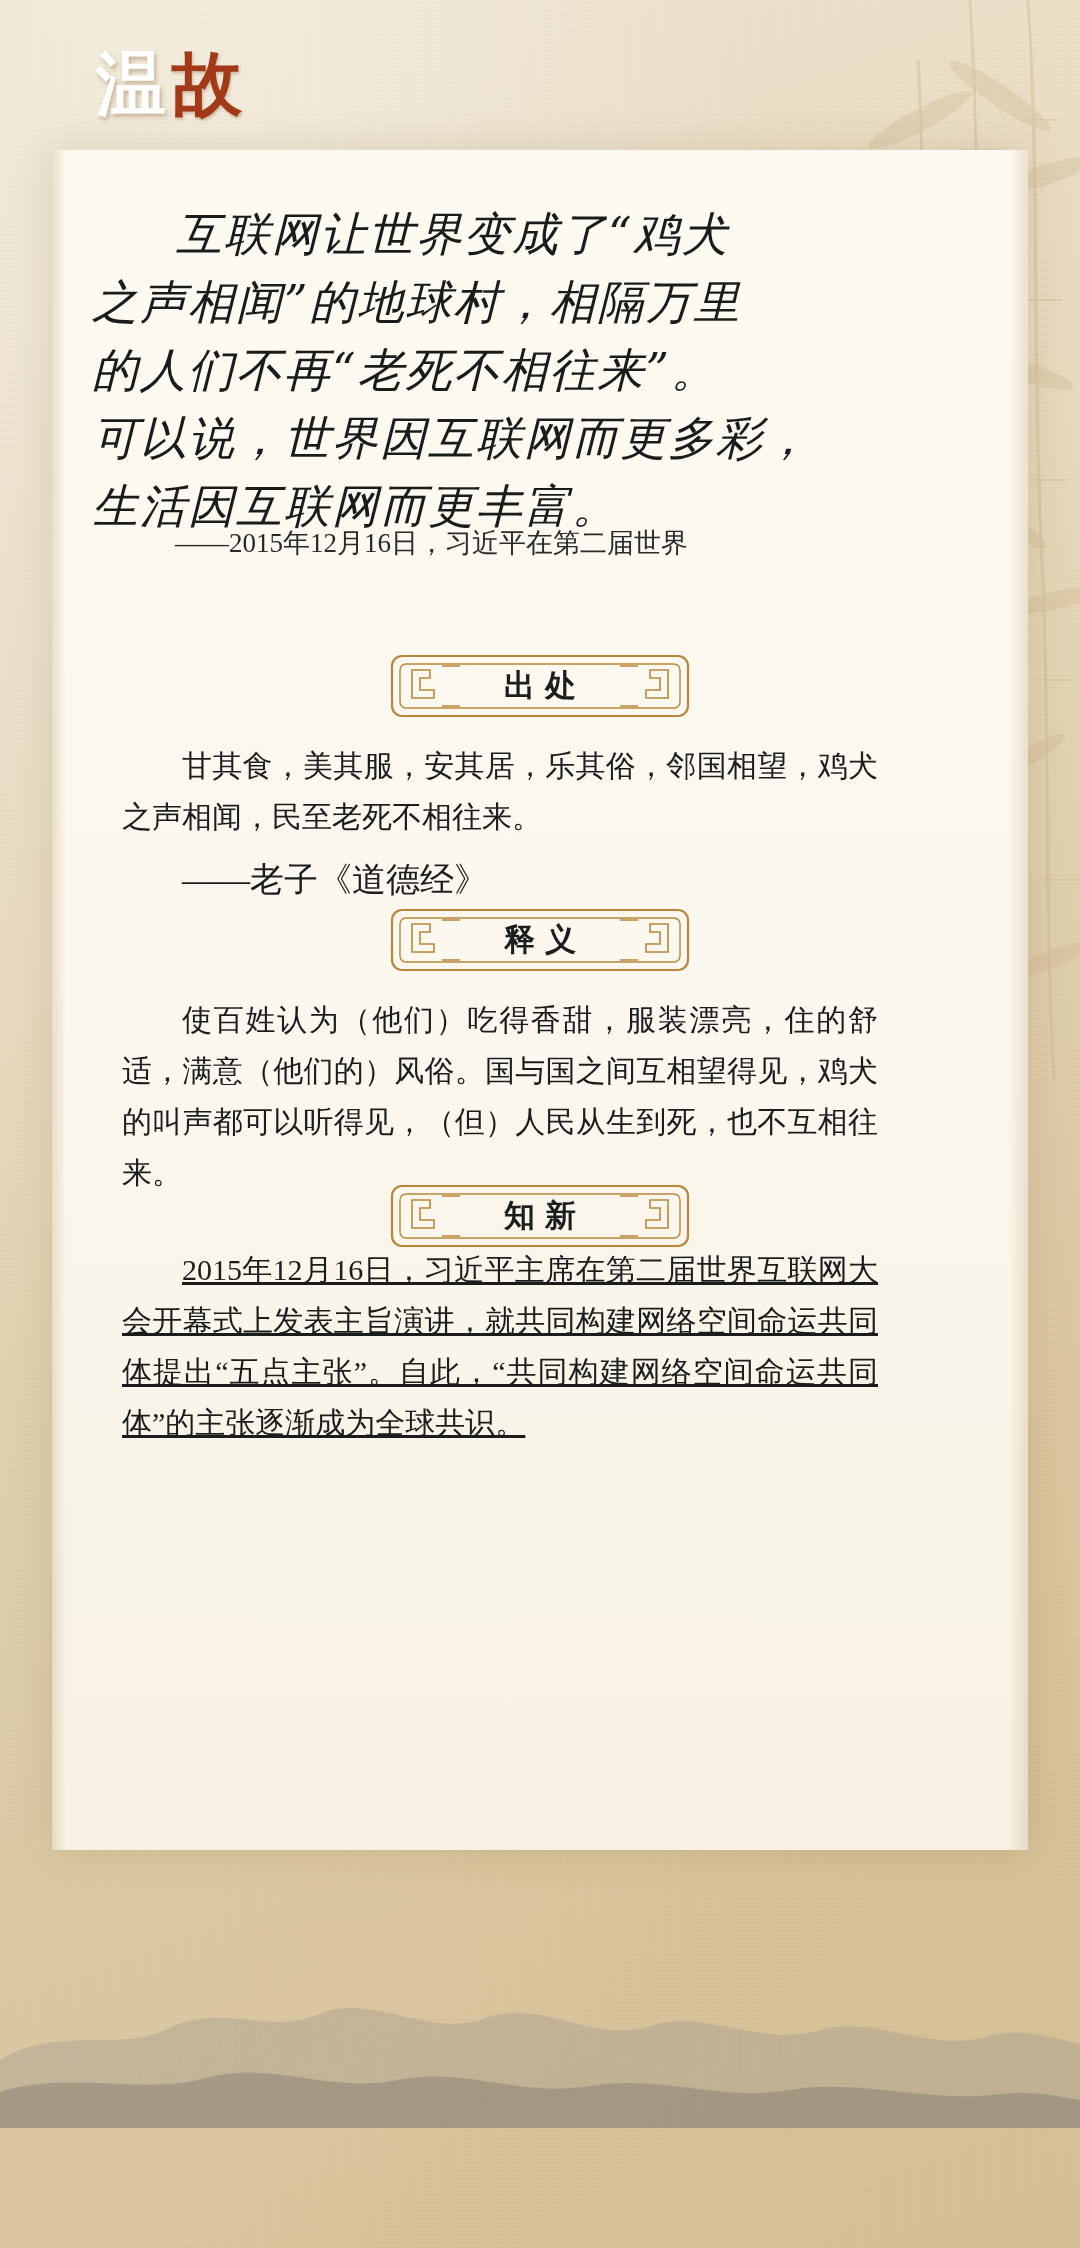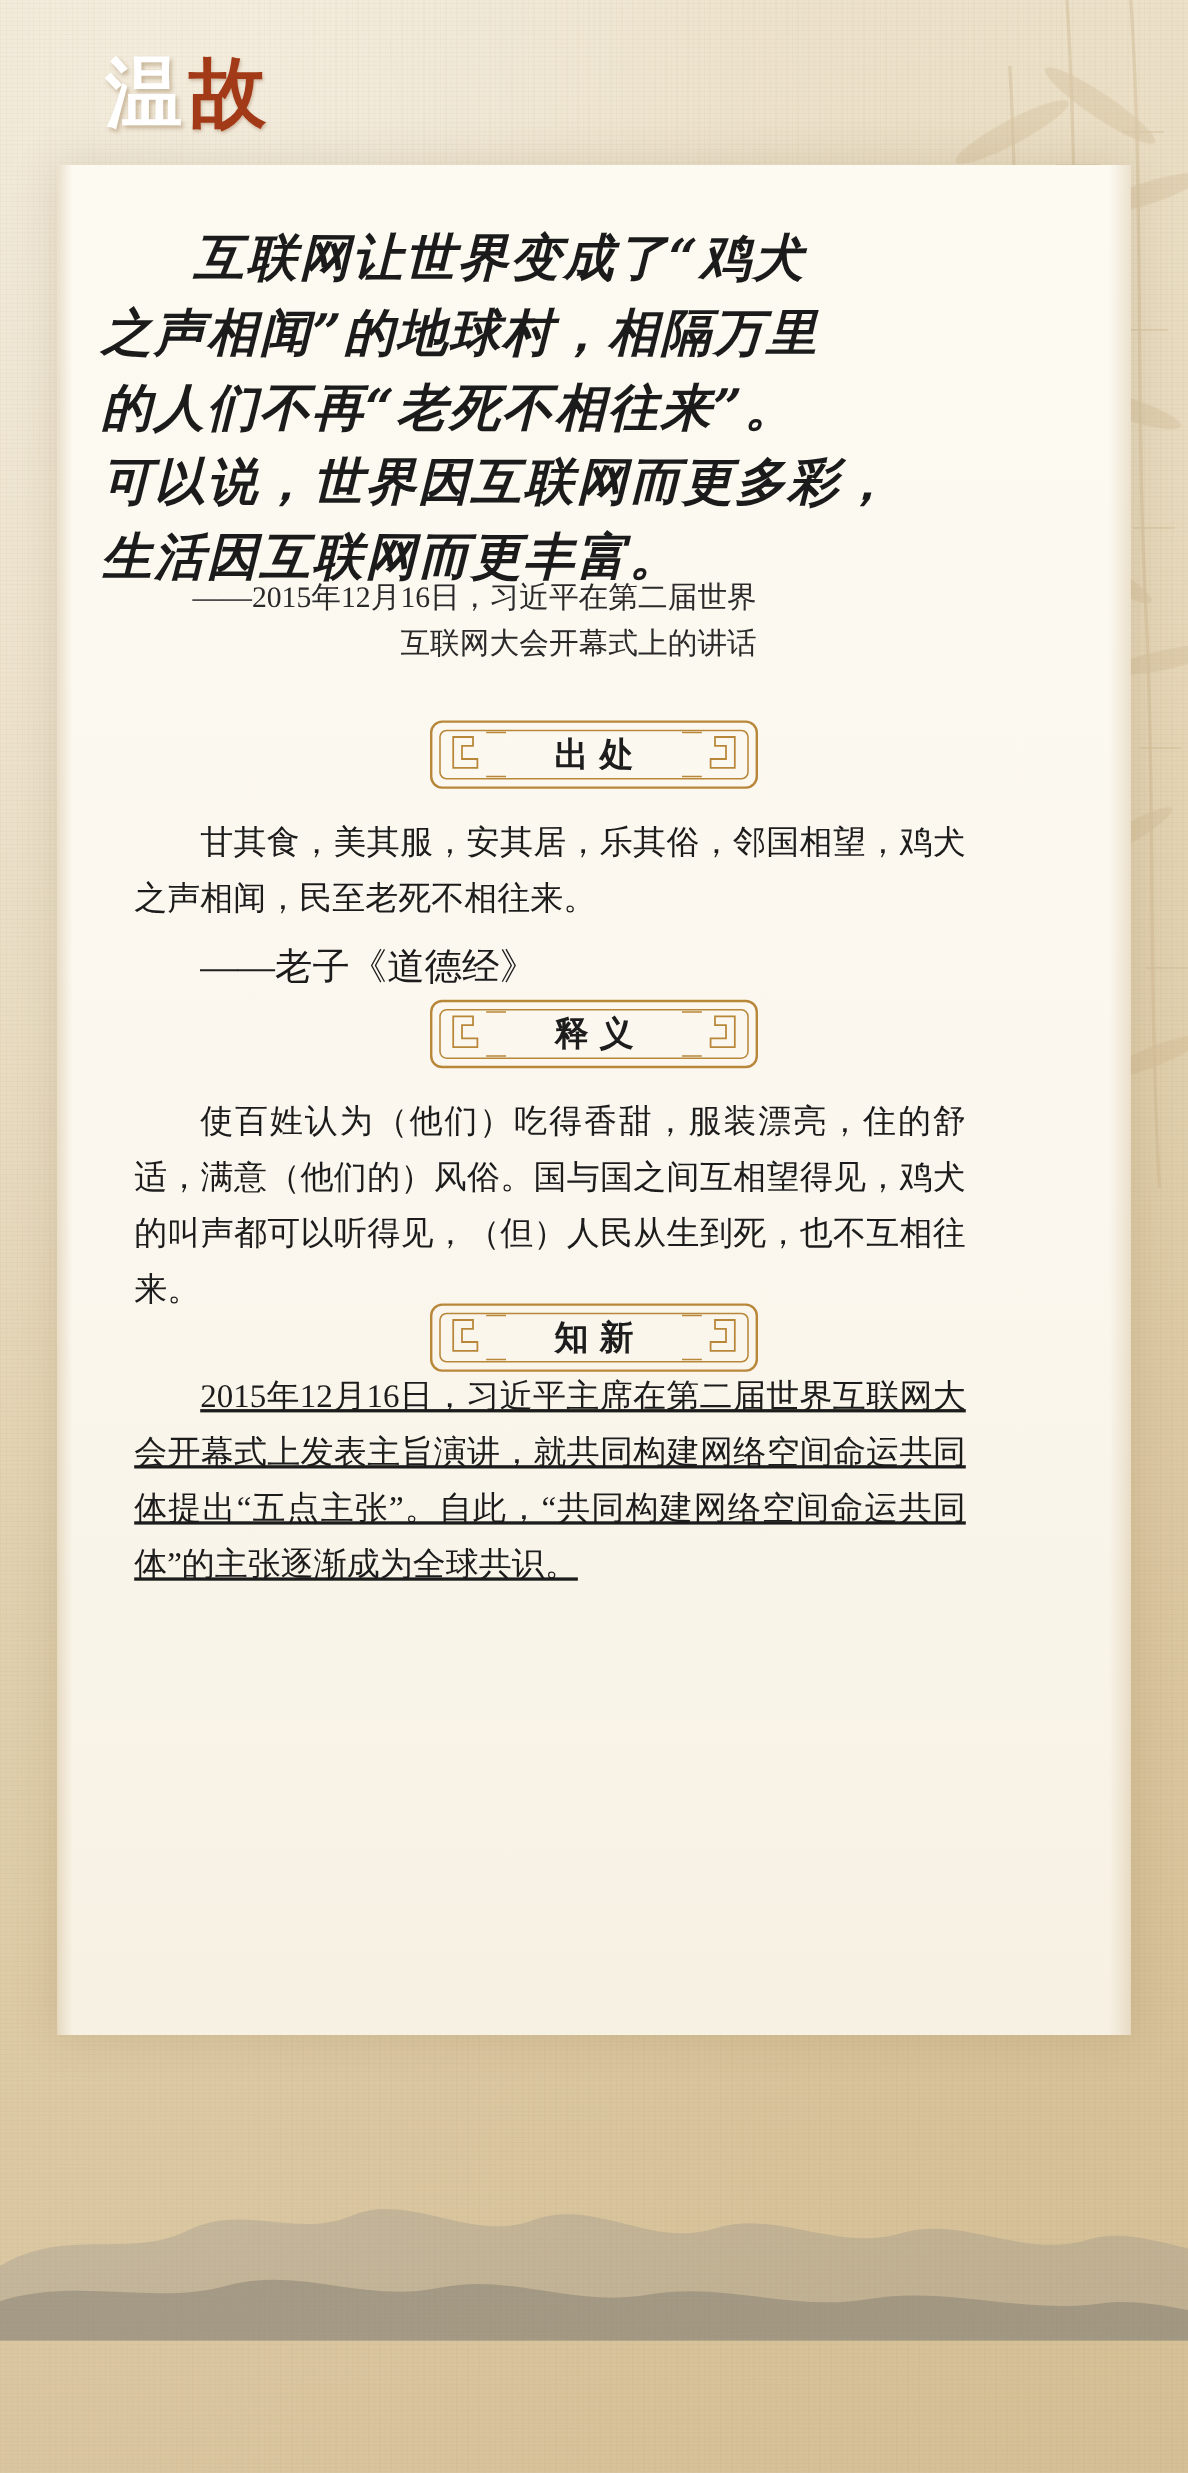--- a/index.html
+++ b/index.html
@@ -109,21 +109,21 @@
   .quote {
     position: absolute;
     left: 92px;
     top: 200px;
     width: 600px;
     color: #1b1b1b;
   }
   .quote-line {
     font-family: "DejaVu Serif", "Liberation Serif", serif;
     font-size: 46px;
-    font-weight: 700;
+    font-weight: 400;
     line-height: 68px;
     font-style: italic;
     letter-spacing: 2px;
     white-space: nowrap;
   }
   .quote-line.indent { text-indent: 84px; }
 
   .attribution {
     position: absolute;
     left: 108px;
@@ -237,21 +237,20 @@
     <div class="quote">
       <div class="quote-line indent">互联网让世界变成了“鸡犬</div>
       <div class="quote-line">之声相闻”的地球村，相隔万里</div>
       <div class="quote-line">的人们不再“老死不相往来”。</div>
       <div class="quote-line">可以说，世界因互联网而更多彩，</div>
       <div class="quote-line">生活因互联网而更丰富。</div>
     </div>
 
     <div class="attribution">
       <div class="line1">——2015年12月16日，习近平在第二届世界</div>
-      <div>互联网大会开幕式上的讲话</div>
     </div>
 
     <div class="banner" style="top: 648px;">
       <svg width="300" height="76" viewBox="0 0 300 76" aria-hidden="true">
         <g fill="none" stroke="#b8873a" stroke-width="2.2">
           <rect x="2" y="8" width="296" height="60" rx="10"></rect>
           <rect x="10" y="16" width="280" height="44" rx="6" stroke-width="1.4"></rect>
           <path d="M22 22 h18 v8 h-10 v12 h14 v8 h-22 z" stroke-width="1.6"></path>
           <path d="M278 22 h-18 v8 h10 v12 h-14 v8 h22 z" stroke-width="1.6"></path>
           <path d="M52 18 h18 M52 58 h18 M230 18 h18 M230 58 h18" stroke-width="1.4"></path>

